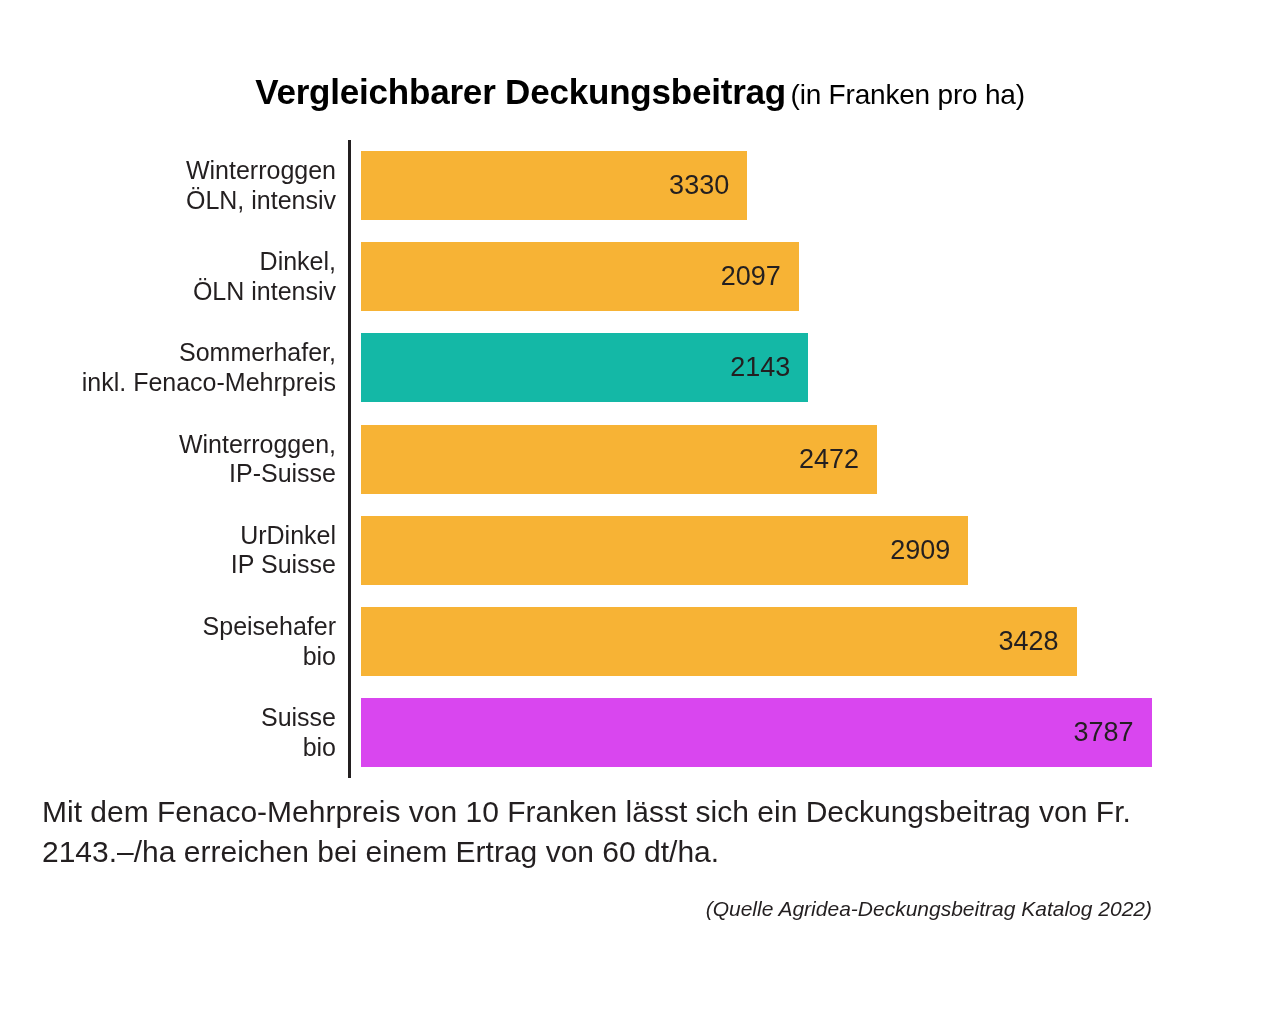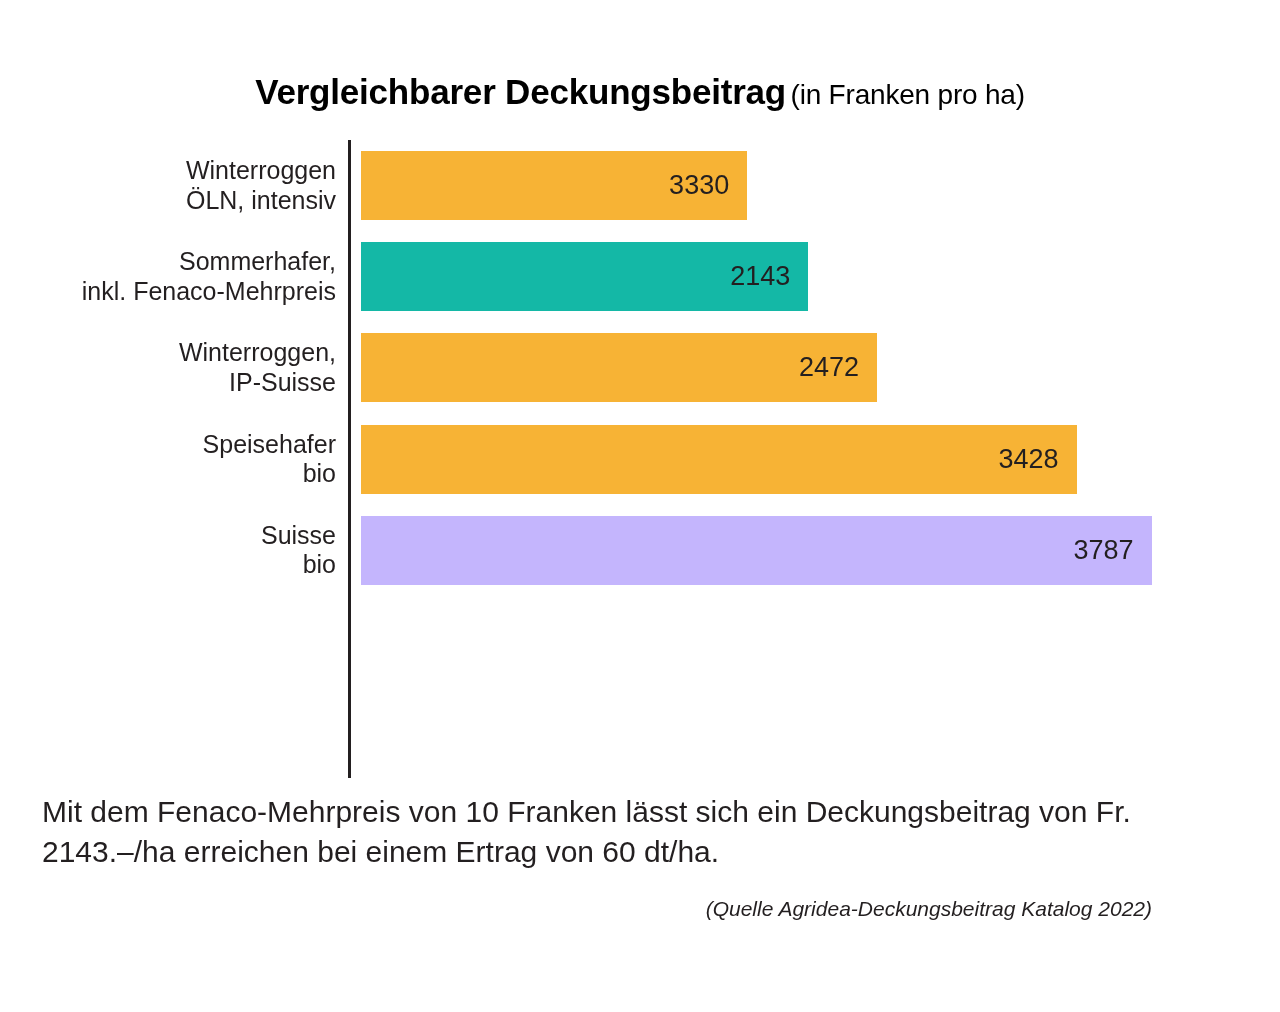--- a/index.html
+++ b/index.html
@@ -135,51 +135,69 @@
         <div class="row">
           <div class="cat-label">Winterroggen
 ÖLN, intensiv</div>
           <div class="bar-wrap">
             <div class="bar" style="width: 386.188px; background: rgb(247, 179, 53);">
               <span class="bar-value">3330</span>
             </div>
           </div>
         </div>
         <div class="row">
+          <div class="cat-label">Dinkel,
+ÖLN intensiv</div>
+          <div class="bar-wrap">
+            <div class="bar" style="width: 437.749px; background: rgb(247, 179, 53);">
+              <span class="bar-value">2097</span>
+            </div>
+          </div>
+        </div>
+        <div class="row">
           <div class="cat-label">Sommerhafer,
 inkl. Fenaco-Mehrpreis</div>
           <div class="bar-wrap">
             <div class="bar" style="width: 447.351px; background: #14b8a6;">
               <span class="bar-value">2143</span>
             </div>
           </div>
         </div>
         <div class="row">
           <div class="cat-label">Winterroggen,
 IP-Suisse</div>
           <div class="bar-wrap">
             <div class="bar" style="width: 516.03px; background: rgb(247, 179, 53); text-align: center;">
               <span class="bar-value">2472</span>
             </div>
           </div>
         </div>
         <div class="row">
+          <div class="cat-label">UrDinkel
+IP Suisse</div>
+          <div class="bar-wrap">
+            <div class="bar" style="width: 607.254px; background: rgb(247, 179, 53);">
+              <span class="bar-value">2909</span>
+            </div>
+          </div>
+        </div>
+        <div class="row">
           <div class="cat-label">Speisehafer
 bio</div>
           <div class="bar-wrap">
             <div class="bar" style="width: 715.595px; background: rgb(247, 179, 53);">
               <span class="bar-value">3428</span>
             </div>
           </div>
         </div>
         <div class="row">
           <div class="cat-label">Suisse
 bio</div>
           <div class="bar-wrap">
-            <div class="bar" style="width: 790.536px; background: #c4b5fd;">
+            <div class="bar" style="width: 790.536px; background: #d946ef;">
               <span class="bar-value">3787</span>
             </div>
           </div>
         </div>
       </div>
   </div>
 
   <div class="caption">Mit dem Fenaco-Mehrpreis von 10 Franken lässt sich ein Deckungsbeitrag von Fr. 2143.–/ha erreichen bei einem Ertrag von 60 dt/ha.</div>
   <div class="source">(Quelle Agridea-Deckungsbeitrag Katalog 2022)</div>
 

